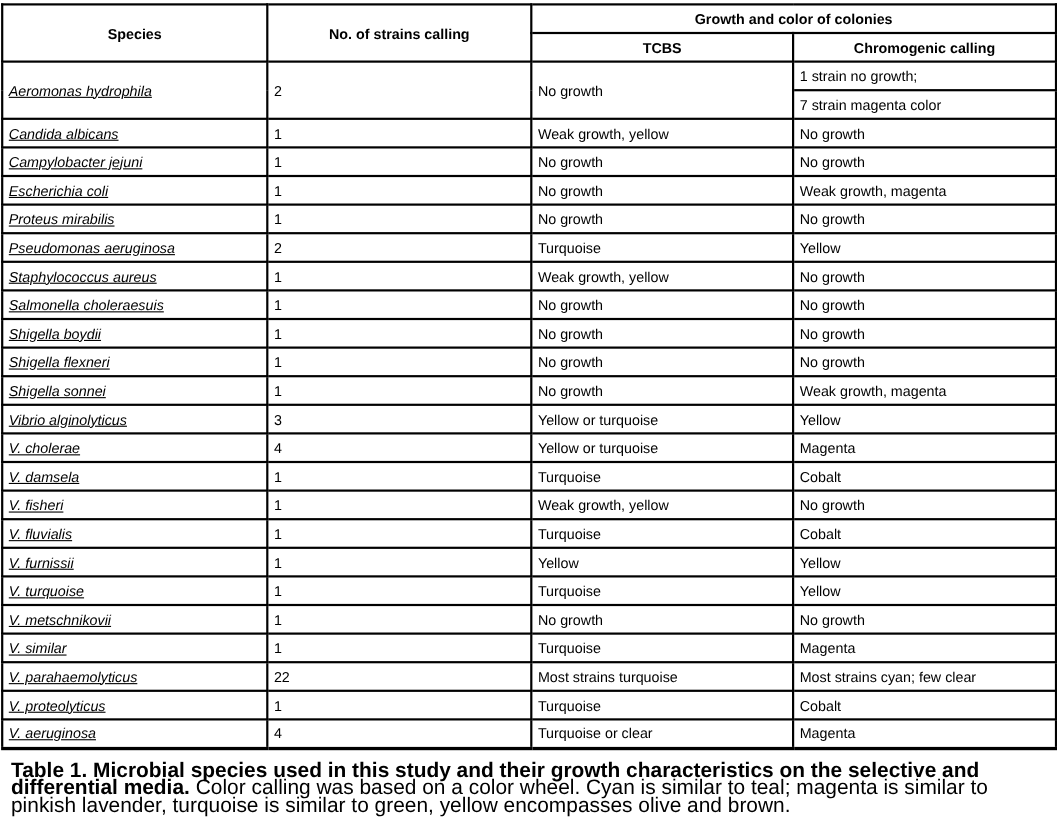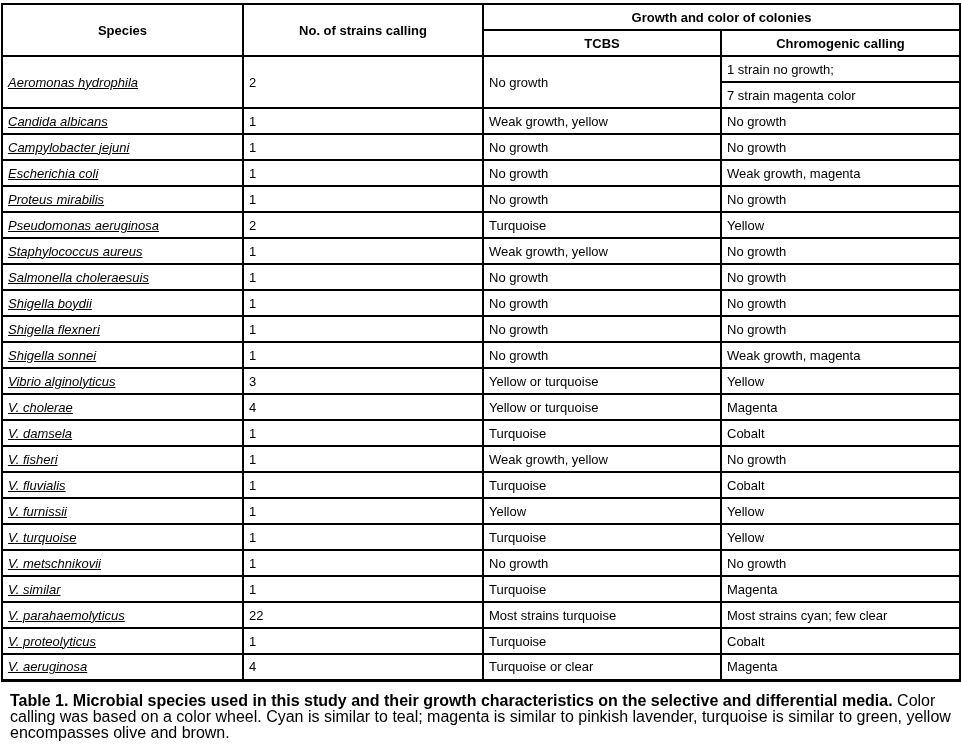--- a/index.html
+++ b/index.html
@@ -38,21 +38,21 @@
   }
   td.species-cell {
     font-style: italic;
     text-decoration: underline;
   }
   tr.last-row td {
     border-bottom: 3px solid #000000;
   }
   .caption {
     margin: 11px 10px 0 10px;
-    font-size: 16px;
+    font-size: 19px;
     line-height: 16px;
     text-align: left;
   }
   .caption .cap-bold { font-weight: bold; }
 </style>
 </head>
 <body>
 
 <div class="page">
 

